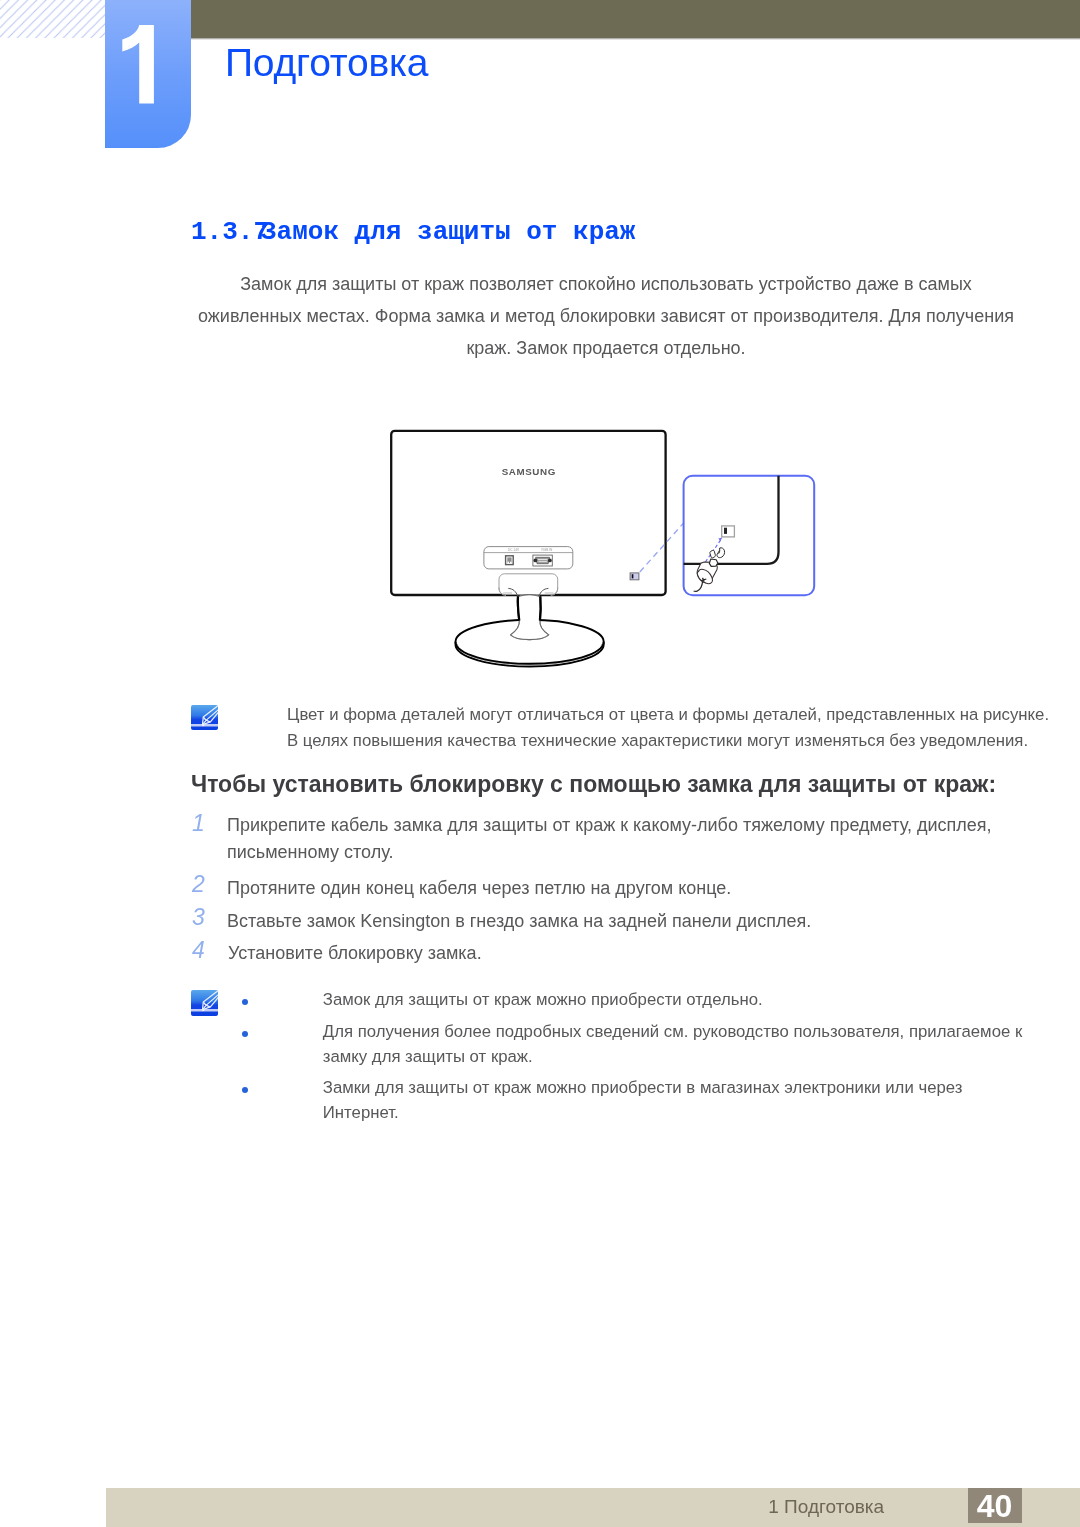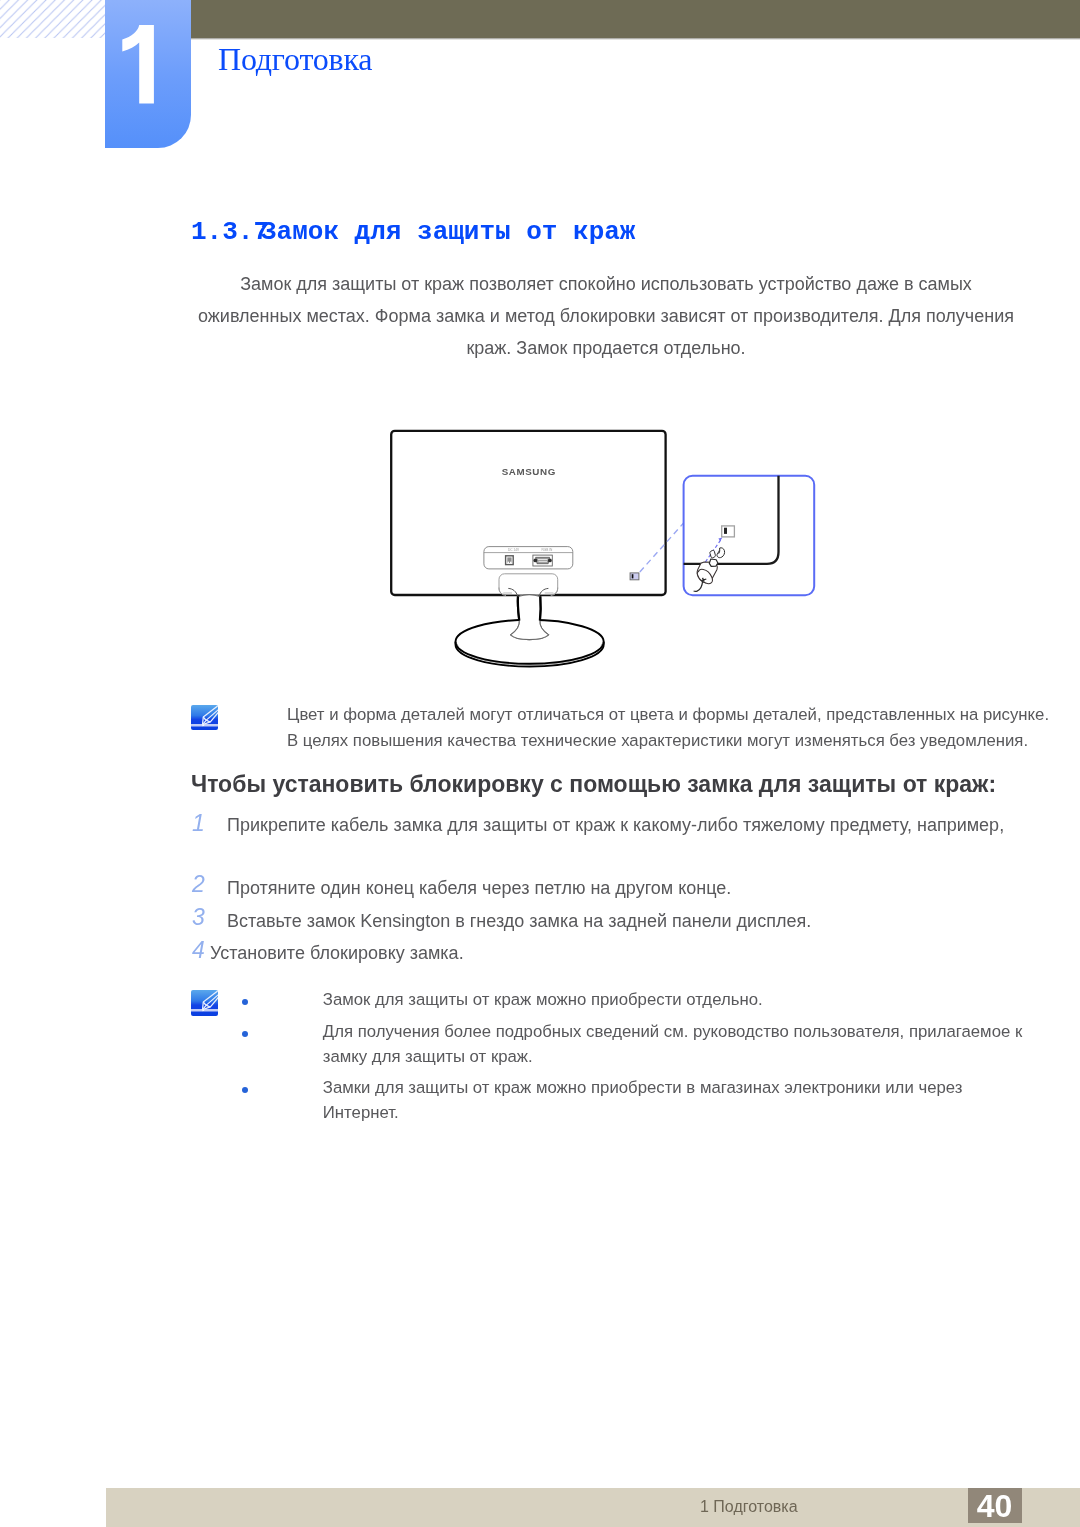--- a/index.html
+++ b/index.html
@@ -8,22 +8,22 @@
 
   
   .hatch{position:absolute;left:0;top:0;width:105px;height:38px;}
   .olive{position:absolute;left:191px;top:0;width:889px;height:38px;background:#6e6b55;}
   .olive-shadow{position:absolute;left:191px;top:38px;width:889px;height:2px;
      background:linear-gradient(to bottom, rgba(60,58,46,0.55), rgba(60,58,46,0));}
   .chapnum{position:absolute;left:105px;top:0;width:85.5px;height:148.4px;
      background:linear-gradient(to bottom, #8db1fb 0%, #6c9dfb 52%, #5590fa 100%);
      border-bottom-right-radius:33px;}
   .chapnum svg{position:absolute;left:14px;top:25px;}
-  .chaptitle{position:absolute;left:218px;top:43px;color:#0b4cfb;
-     font-family:Liberation Serif, serif;font-size:32px;font-weight:400;line-height:1;letter-spacing:-0.2px;}
+  .chaptitle{position:absolute;left:225px;top:43px;color:#0b4cfb;
+     font-family:Liberation Sans, sans-serif;font-size:39px;font-weight:400;line-height:1;letter-spacing:-0.2px;}
 
   
   .sec-head{position:absolute;left:191px;top:217px;color:#0549fb;
      font-family:Liberation Mono, monospace;font-size:26px;font-weight:bold;white-space:nowrap;}
   .sec-head .num{display:inline-block;width:70px;}
   .intro{position:absolute;left:191px;top:268px;width:830px;color:#58585b;white-space:nowrap;
      font-family:"Liberation Sans",sans-serif;font-size:18px;line-height:32px;text-align:center;}
 
   
   .noteicon{position:absolute;width:27px;height:25.5px;border-radius:2px;
@@ -40,21 +40,21 @@
   .step-n{position:absolute;color:#93b0ee;font-style:italic;
      font-family:"Liberation Sans",sans-serif;font-size:23px;font-weight:400;}
   .bullet{position:absolute;width:6.2px;height:6.2px;border-radius:50%;background:#2563d8;}
 
   
   .footbar{position:absolute;left:105.6px;top:1487.6px;width:974.4px;height:39.4px;background:#d8d2c1;}
   .footpage{position:absolute;left:967.5px;top:1487.6px;width:54.2px;height:35px;background:#918779;}
   .footpage span{position:absolute;left:0;width:54.2px;top:2px;text-align:center;color:#fff;
      font-family:"Liberation Sans",sans-serif;font-size:32px;font-weight:bold;line-height:1;}
   .footcrumb{position:absolute;left:700px;top:1487.6px;width:252.4px;height:39.4px;line-height:37px;
-     text-align:left;color:#6f6756;font-family:"Liberation Sans",sans-serif;font-size:16px;font-weight:400;}
+     text-align:center;color:#6f6756;font-family:"Liberation Sans",sans-serif;font-size:19px;font-weight:400;}
 
   
   .figure{position:absolute;left:380px;top:420px;width:460px;height:260px;}
   .figure svg{display:block;}
 </style>
 </head>
 <body>
 
 <div class="page">
 
@@ -184,32 +184,33 @@
   </div>
   <div class="note-text" style="left:243px;top:701.7px">
     <div>Цвет и форма деталей могут отличаться от цвета и формы деталей, представленных на рисунке.</div>
     <div>В целях повышения качества технические характеристики могут изменяться без уведомления.</div>
   </div>
 
   <div class="steps-head">Чтобы установить блокировку с помощью замка для защиты от краж:</div>
 
   <div class="step-n" style="left:192px;top:810px">1</div>
   <div class="step" style="left:227px;top:812px">
-    <div>Прикрепите кабель замка для защиты от краж к какому-либо тяжелому предмету, например,</div>
+    <div>Прикрепите кабель замка для защиты от краж к какому-либо тяжелому предмету, дисплея,</div>
+    <div>письменному столу.</div>
   </div>
   <div class="step-n" style="left:192px;top:871px">2</div>
   <div class="step" style="left:227px;top:875px">
     <div>Протяните один конец кабеля через петлю на другом конце.</div>
   </div>
   <div class="step-n" style="left:192px;top:904px">3</div>
   <div class="step" style="left:227px;top:908px">
     <div>Вставьте замок Kensington в гнездо замка на задней панели дисплея.</div>
   </div>
   <div class="step-n" style="left:192px;top:936.5px">4</div>
-  <div class="step" style="left:210px;top:940px">
+  <div class="step" style="left:228px;top:940px">
     <div>Установите блокировку замка.</div>
   </div>
 
   <div class="noteicon" style="left:190.6px;top:990px">
     <svg width="27" height="26" viewBox="0 0 27 26">
       <path d="M0 19.0 L27 19.0 L27 21.6 L0 21.6 Z" fill="#c2cdf7"></path>
       <g fill="none" stroke="#e7effd" stroke-width="1.25" stroke-linejoin="round">
         <path d="M27.5 0.3 L12.3 11.9 L11.5 19.6 L19.4 16.8 L27.5 7.2"></path>
         <path d="M27.5 4.6 L15.6 14.9 L11.5 19.6"></path>
         <path d="M12.3 11.9 C13.6 14.2 15.8 16.2 19.4 16.8"></path>

